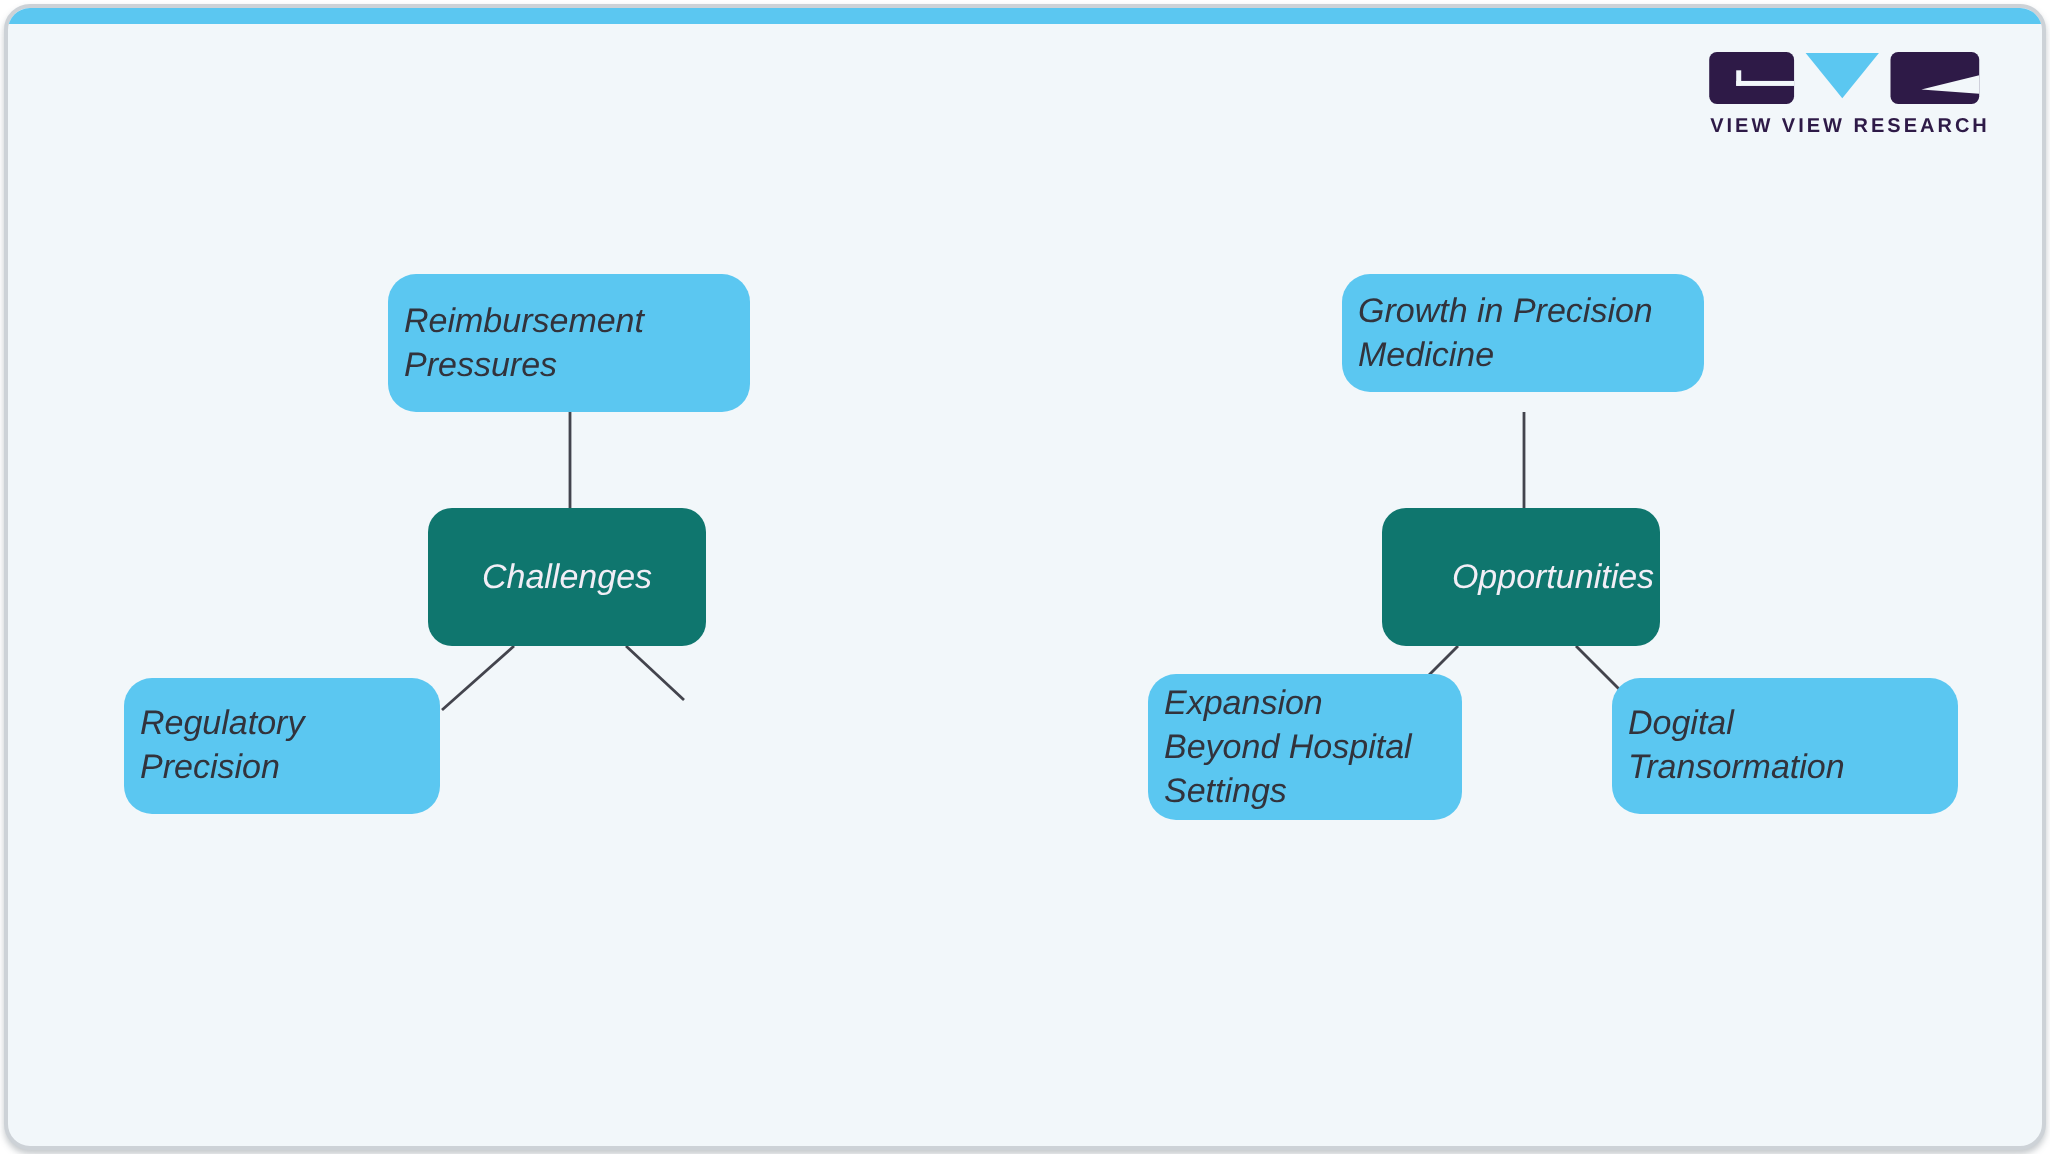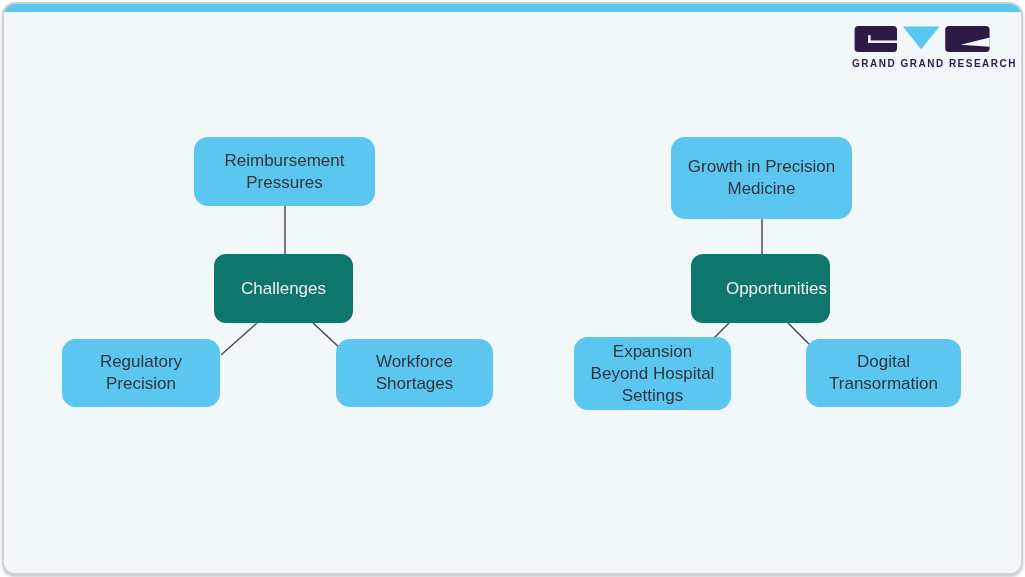--- a/index.html
+++ b/index.html
@@ -45,37 +45,37 @@
     position: absolute; inset: 0;
     width: 1025px; height: 577px;
     pointer-events: none;
   }
   .connectors line { stroke: #43444d; stroke-width: 1.4; }
 
   
   .node {
     position: absolute;
     display: flex; align-items: center; justify-content: center;
-    text-align: center;
     border-radius: 14px;
     font-size: 17px; line-height: 22px;
     box-sizing: border-box;
+    font-style: italic;
   }
   .node.blue   { background: #5bc7f1; color: #32333c; padding: 0 8px; }
   .node.purple { background: #0f766e; color: #f2eef6; border-radius: 12px; }
 
   .n-reimbursement { left: 194px; top: 137px; width: 181px; height: 69px; }
   .n-challenges    { left: 214px; top: 254px; width: 139px; height: 69px; }
   .n-regulatory    { left:  62px; top: 339px; width: 158px; height: 68px; }
   .n-workforce     { left: 336px; top: 339px; width: 157px; height: 68px; }
 
-  .n-growth        { left: 671px; top: 137px; width: 181px; height: 82px; }
+  .n-growth        { left: 671px; top: 137px; width: 181px; height: 59px; }
   .n-opportunities { left: 691px; top: 254px; width: 139px; height: 69px; padding-left: 32px; }
   .n-expansion     { left: 574px; top: 337px; width: 157px; height: 73px; padding: 0 18px; }
-  .n-digital       { left: 806px; top: 339px; width: 155px; height: 68px; }
+  .n-digital       { left: 806px; top: 339px; width: 173px; height: 68px; }
 </style>
 </head>
 <body>
 
 <div class="stage">
 
   <div class="card">
     <div class="topbar"></div>
   </div>
 
@@ -90,23 +90,20 @@
 
   <div class="node blue n-reimbursement">
     <span>Reimbursement Pressures</span>
   </div>
   <div class="node purple n-challenges">
     <span>Challenges</span>
   </div>
   <div class="node blue n-regulatory">
     <span>Regulatory Precision</span>
   </div>
-  <div class="node blue n-workforce">
-    <span>Workforce Shortages</span>
-  </div>
 
   <div class="node blue n-growth">
     <span>Growth in Precision Medicine</span>
   </div>
   <div class="node purple n-opportunities">
     <span>Opportunities</span>
   </div>
   <div class="node blue n-expansion">
     <span>Expansion Beyond Hospital Settings</span>
   </div>
@@ -119,16 +116,16 @@
 
       <rect x="0" y="0" width="44" height="27" rx="4" fill="#2e1a47"></rect>
       <rect x="14" y="15" width="30" height="2.6" fill="#f2f7fa"></rect>
       <rect x="14" y="9.5" width="2.6" height="8" fill="#f2f7fa"></rect>
 
       <polygon points="50,0.5 88,0.5 69,24" fill="#5bc7f1"></polygon>
 
       <rect x="94" y="0" width="46" height="27" rx="4" fill="#2e1a47"></rect>
       <polygon points="140,12 110,19.5 140,21.6" fill="#f2f7fa"></polygon>
     </svg>
-    <div class="logo-text">GRAND GRAND RESEARCH</div>
+    <div class="logo-text">VIEW VIEW RESEARCH</div>
   </div>
 
 </div>
 
 </body></html>

